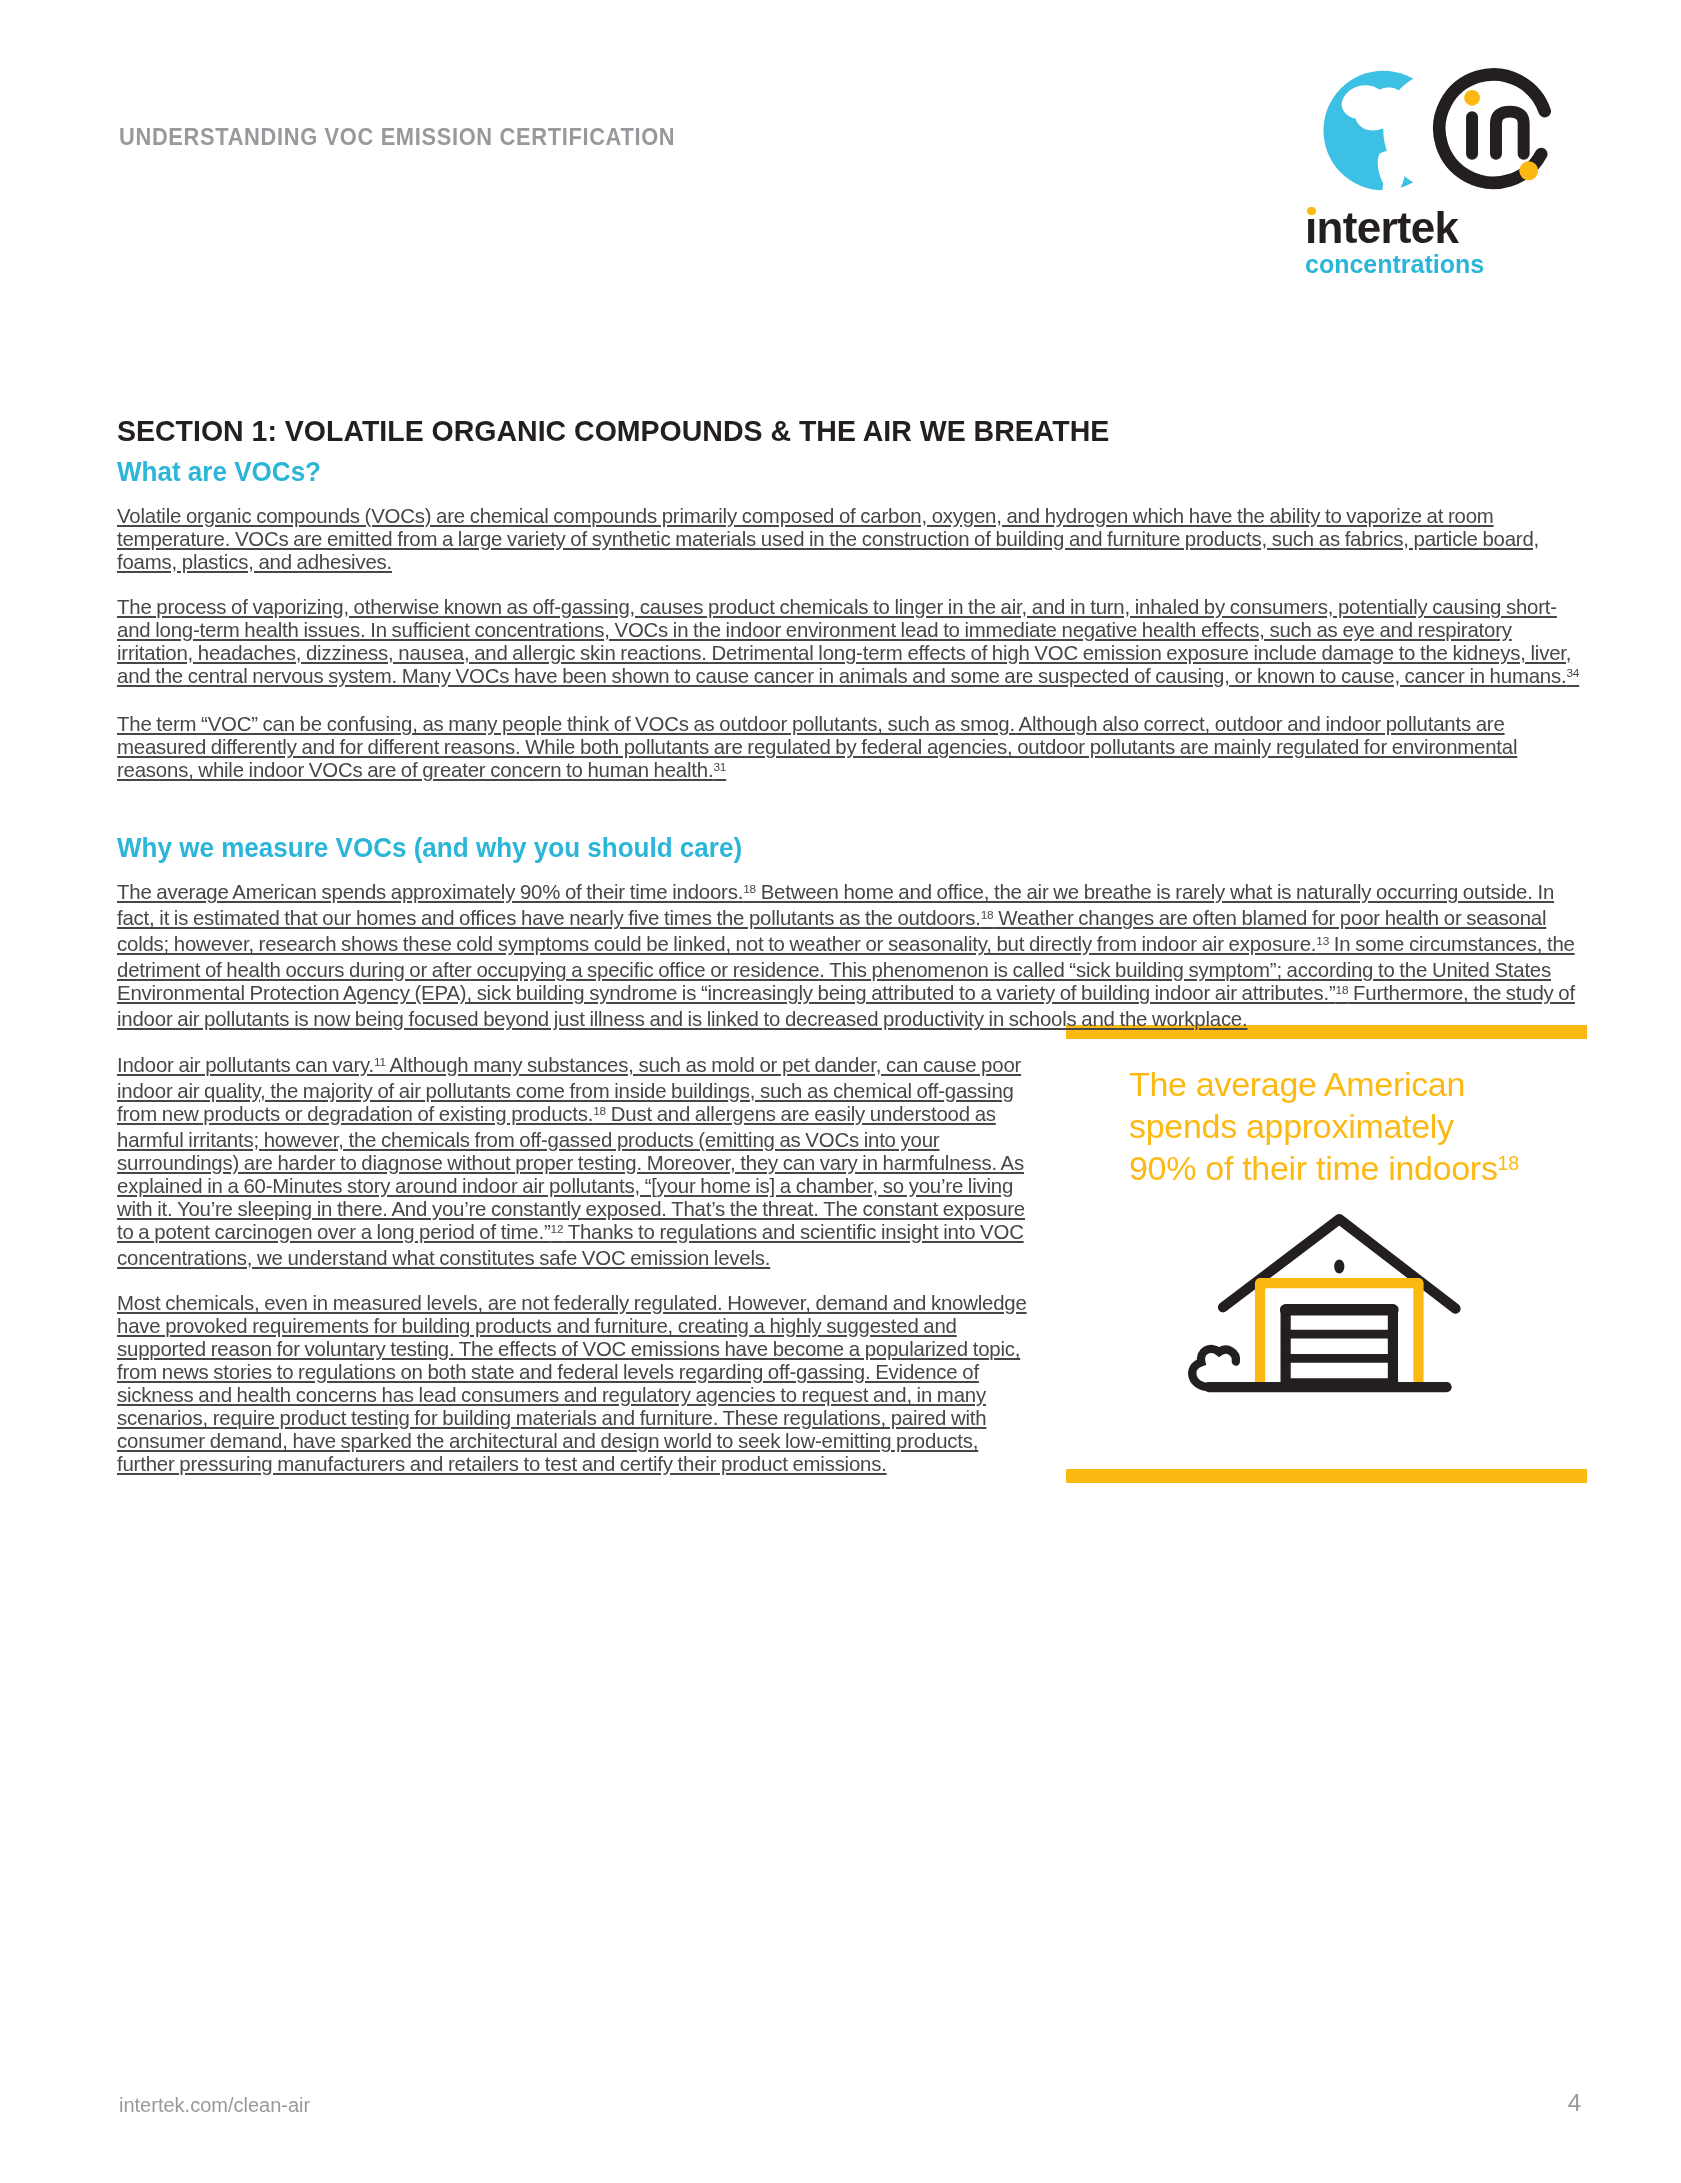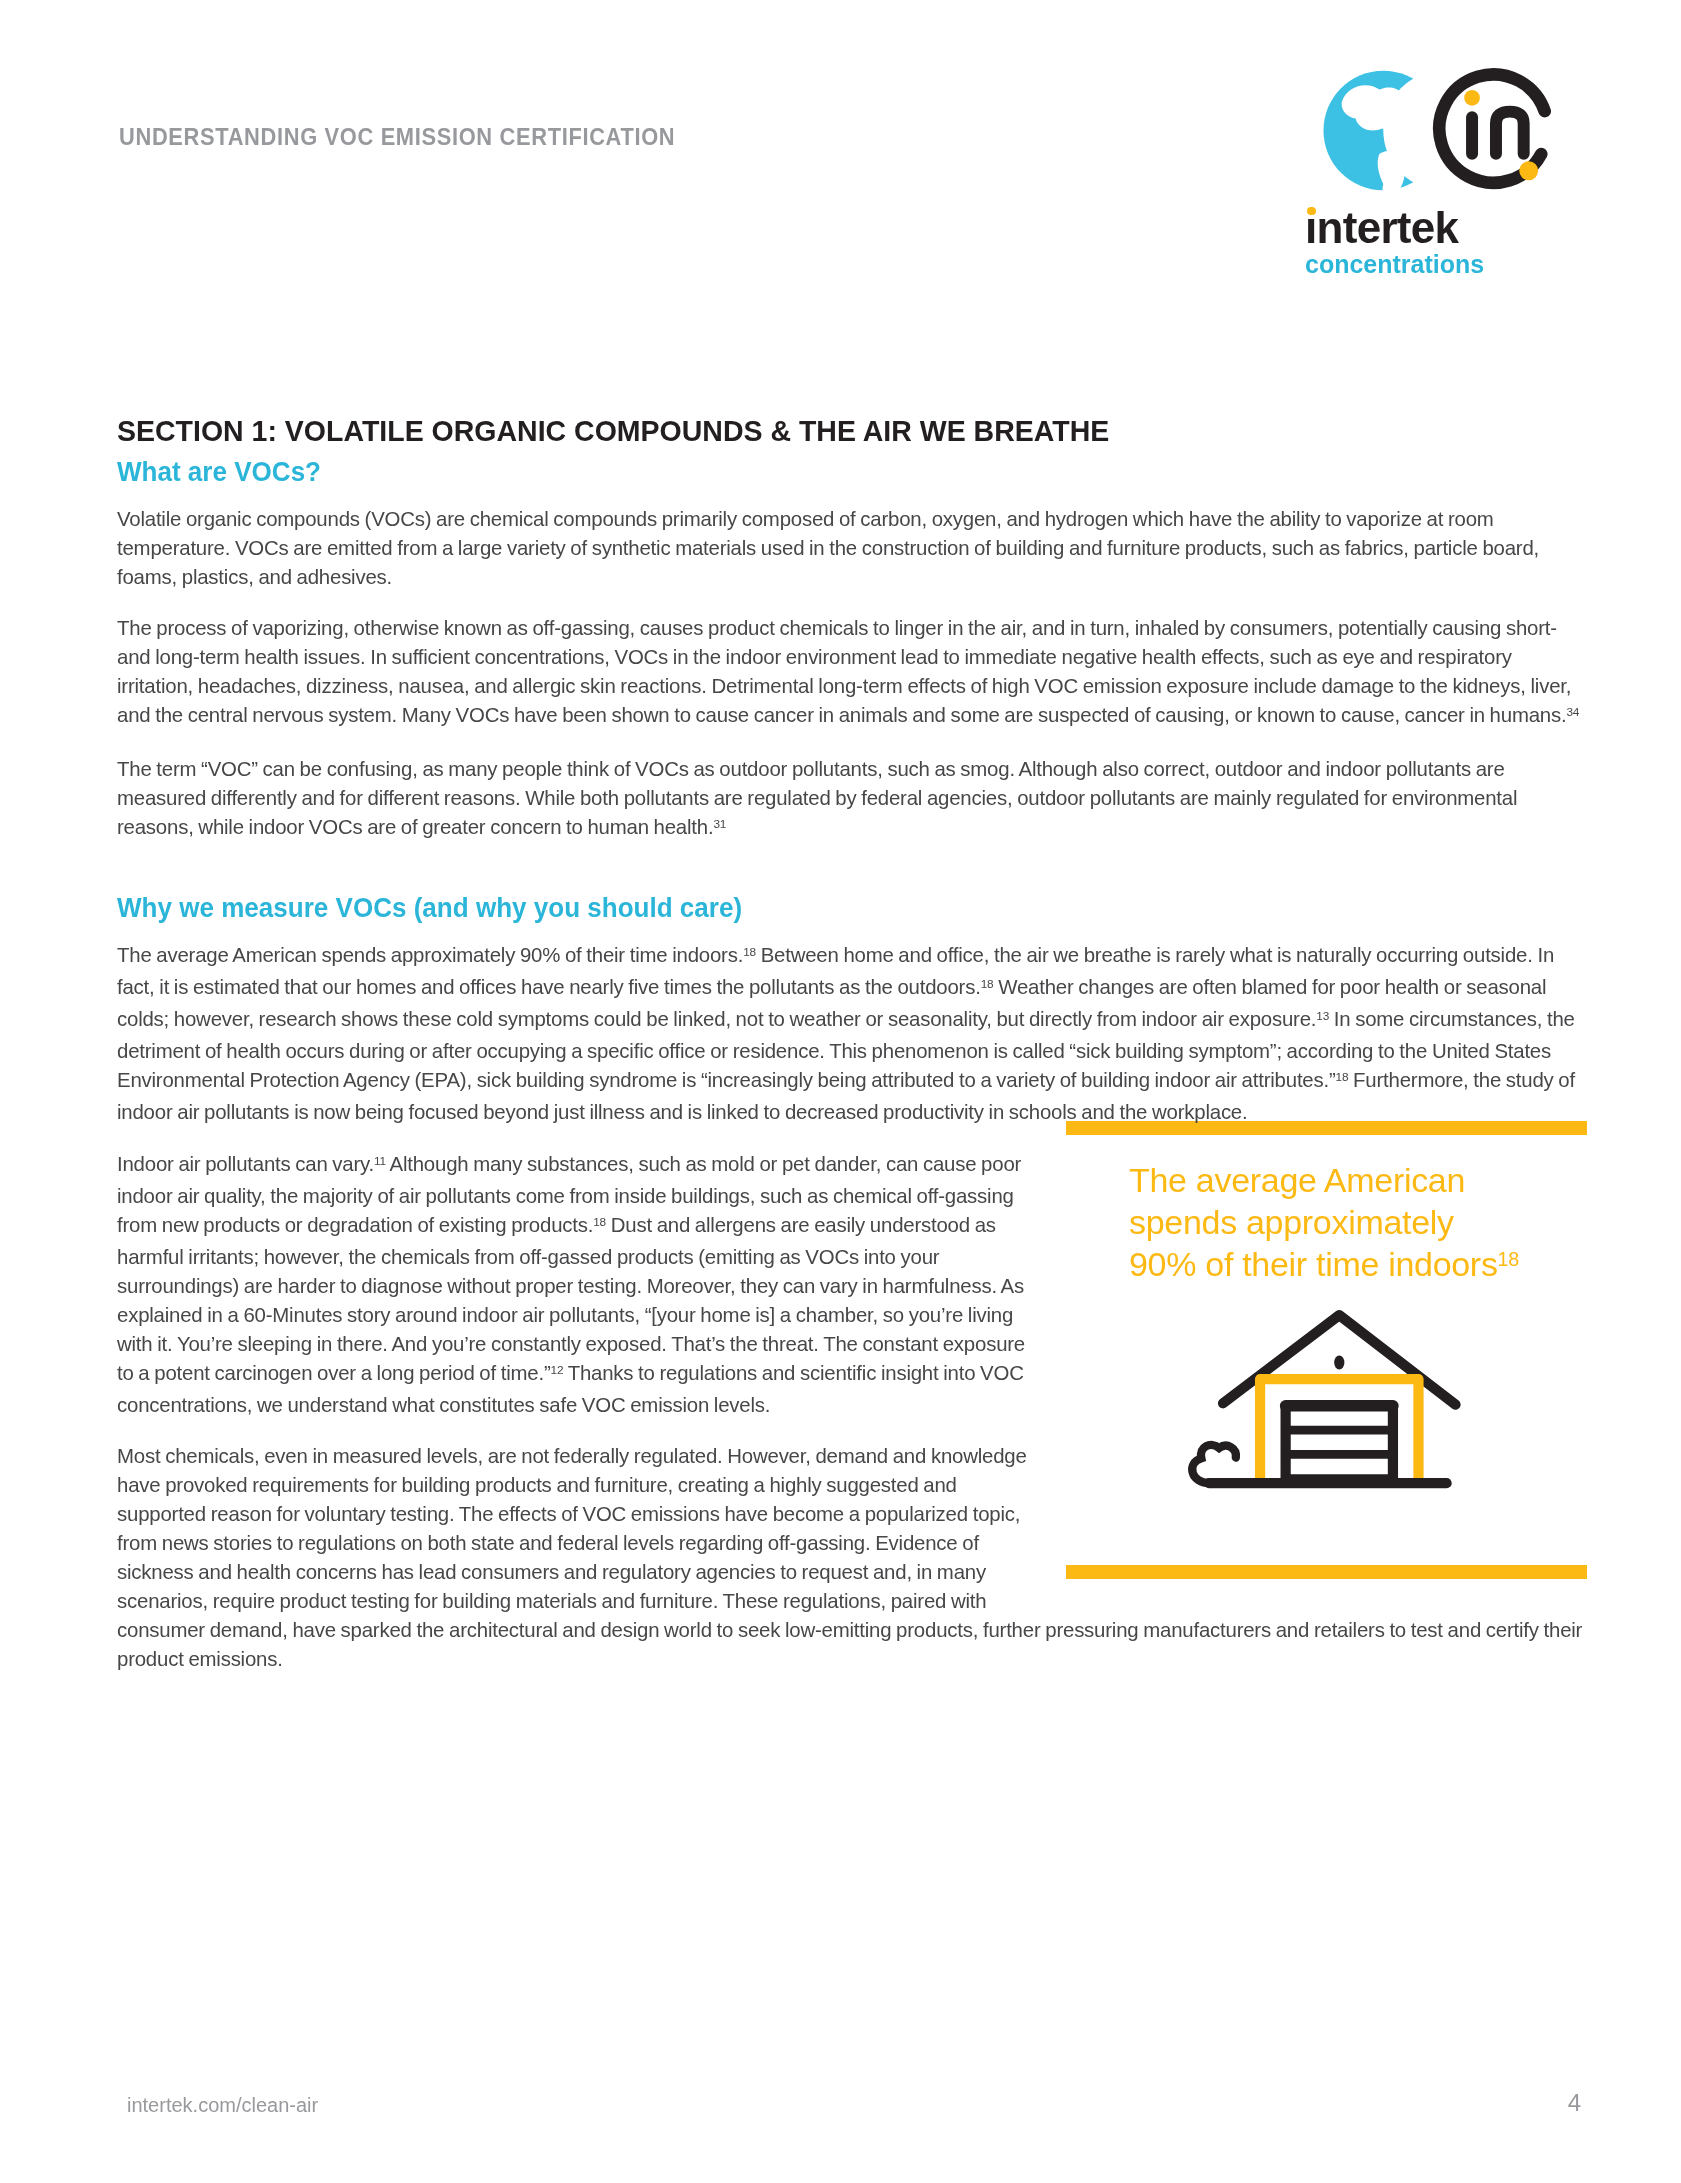--- a/index.html
+++ b/index.html
@@ -27,33 +27,33 @@
   .content{position:absolute;left:117px;top:414px;width:1470px;}
   .main-title{margin:0 0 78px 0;line-height:80px;font-size:99px;font-weight:700;}
   .main-title .t-line{display:block;white-space:nowrap;transform:scaleX(.75);transform-origin:0 50%;}
   .t1{color:var(--ink);}
   .t2{color:var(--yellow);}
   .sec-heading{margin:0 0 6.6px 0;font-size:30px;line-height:34px;font-weight:700;color:var(--ink);
     transform:scaleX(.95);transform-origin:0 50%;white-space:nowrap;}
   .sub-heading{margin:0 0 17px 0;font-size:28px;line-height:33px;font-weight:700;color:var(--cyan);
     transform:scaleX(.93);transform-origin:0 50%;white-space:nowrap;}
   .sub-heading.second{margin-top:46px;}
-  p.body{margin:0 0 22.4px 0;font-size:20.4px;line-height:29px;letter-spacing:-0.2px;word-spacing:-0.7px;color:var(--body);}
+  p.body{margin:0 0 22.4px 0;font-size:20.4px;line-height:23px;letter-spacing:-0.2px;word-spacing:-0.7px;color:var(--body);text-decoration:underline;}
   p.body sup,.callout-text sup{font-size:58%;position:relative;top:-.5em;vertical-align:baseline;}
   
   .callout{
     float:right;width:521px;height:458px;box-sizing:border-box;
     margin:-29px 0 20px 26px;
     border-top:14.5px solid var(--yellow);border-bottom:14.5px solid var(--yellow);
   }
   .callout-text{margin:24px 40px 0 63px;width:396px;
     font-size:34px;line-height:42px;letter-spacing:-0.3px;color:var(--yellow);}
   .callout-icon{display:block;margin:6.6px auto 0;}
   
-  .footer-link{position:absolute;left:127px;top:2094px;font-size:20px;color:var(--muted);text-decoration:none;}
+  .footer-link{position:absolute;left:119px;top:2094px;font-size:20px;color:var(--muted);text-decoration:none;}
   .page-number{position:absolute;right:100px;top:2089px;font-size:24px;color:var(--muted);}
 </style>
 </head>
 <body>
 
 <div class="running-head">UNDERSTANDING VOC EMISSION CERTIFICATION</div>
 
 <div class="logo">
   <svg width="277" height="145" viewBox="0 0 440 230" aria-hidden="true">
     <circle cx="118" cy="115" r="95" fill="var(--globe)"></circle>

